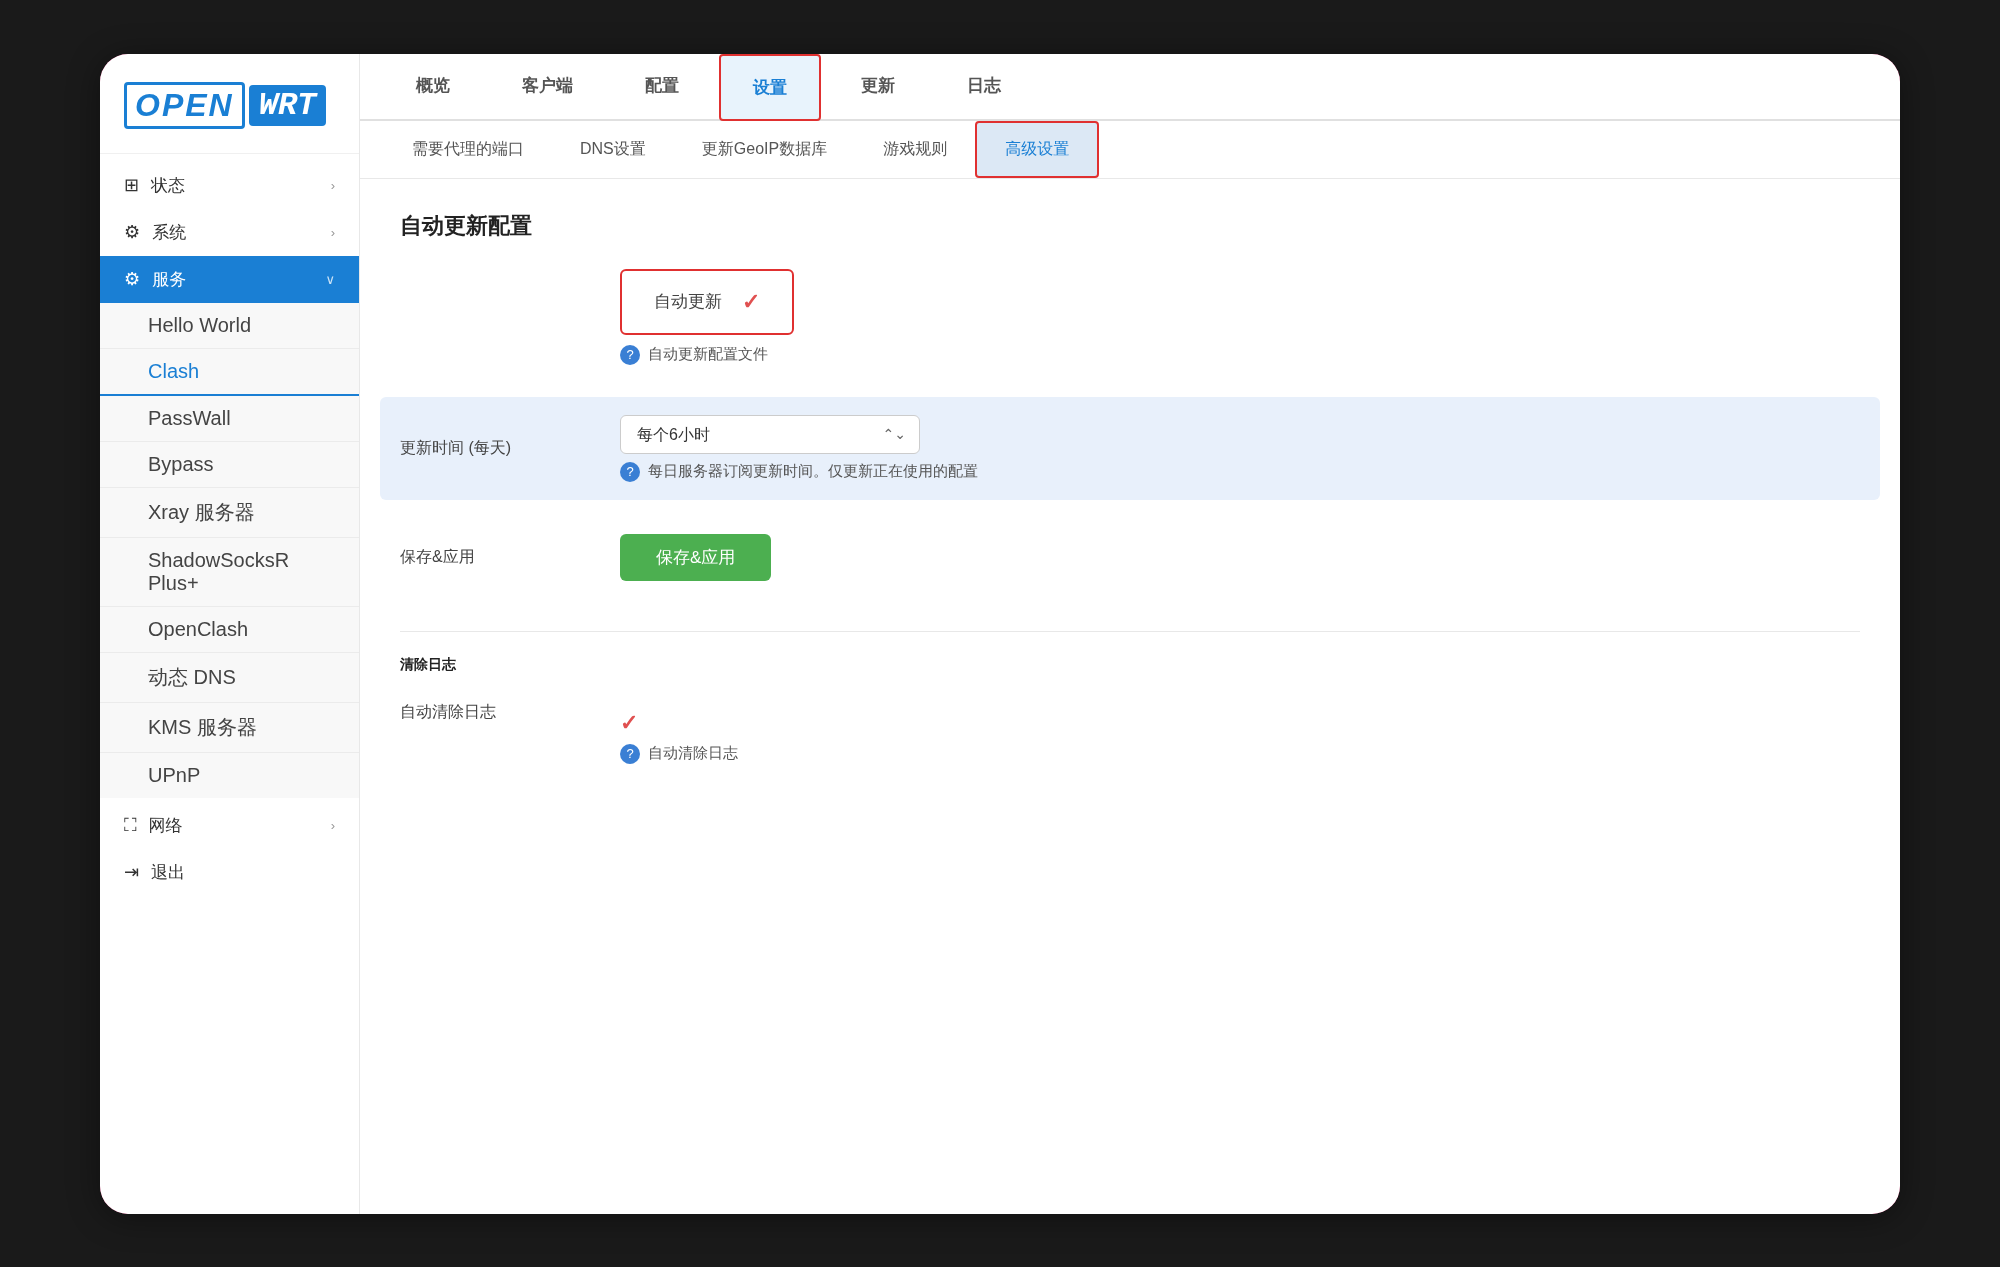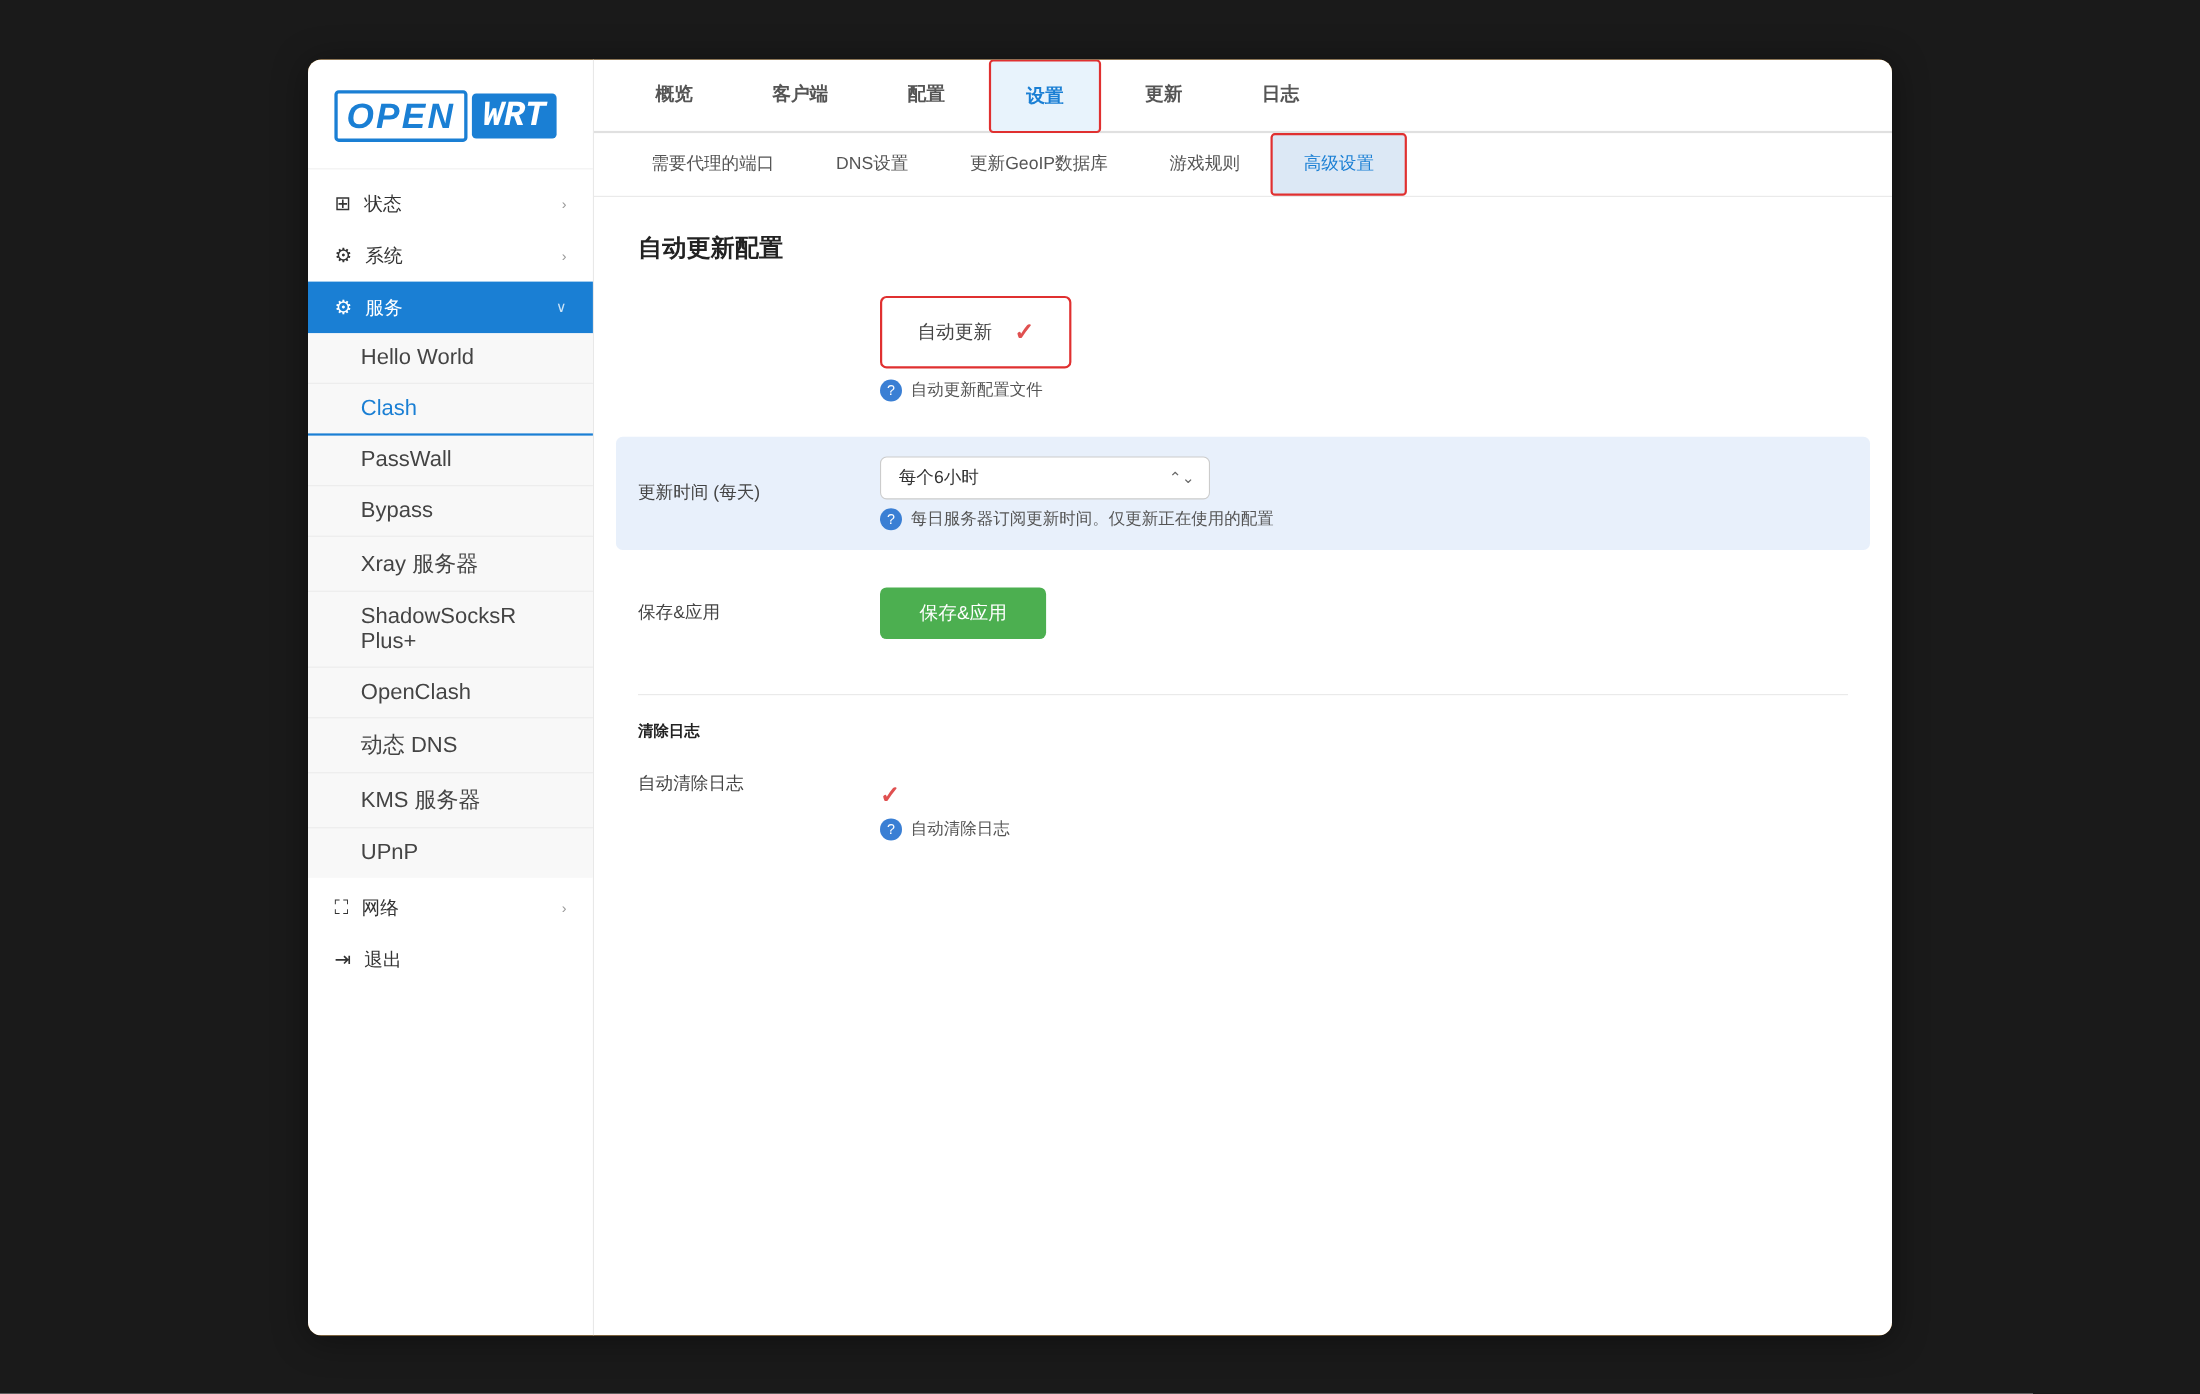--- a/index.html
+++ b/index.html
@@ -5,24 +5,24 @@
     * { box-sizing: border-box; margin: 0; padding: 0; }
     body {
       background: #1a1a1a;
       display: flex;
       align-items: center;
       justify-content: center;
       min-height: 100vh;
       font-family: -apple-system, BlinkMacSystemFont, "PingFang SC", "Microsoft YaHei", sans-serif;
     }
     .app-container {
-      width: 1440px;
+      width: 1800px;
       height: 1160px;
-      background: #a16207;
-      border-radius: 12px;
+      background: #be185d;
+      border-radius: 28px;
       overflow: hidden;
       display: flex;
       box-shadow: 0 4px 32px rgba(0,0,0,0.4);
     }
     
     .sidebar {
       width: 260px;
       background: #fff;
       border-right: 1px solid #e8e8e8;
       display: flex;

